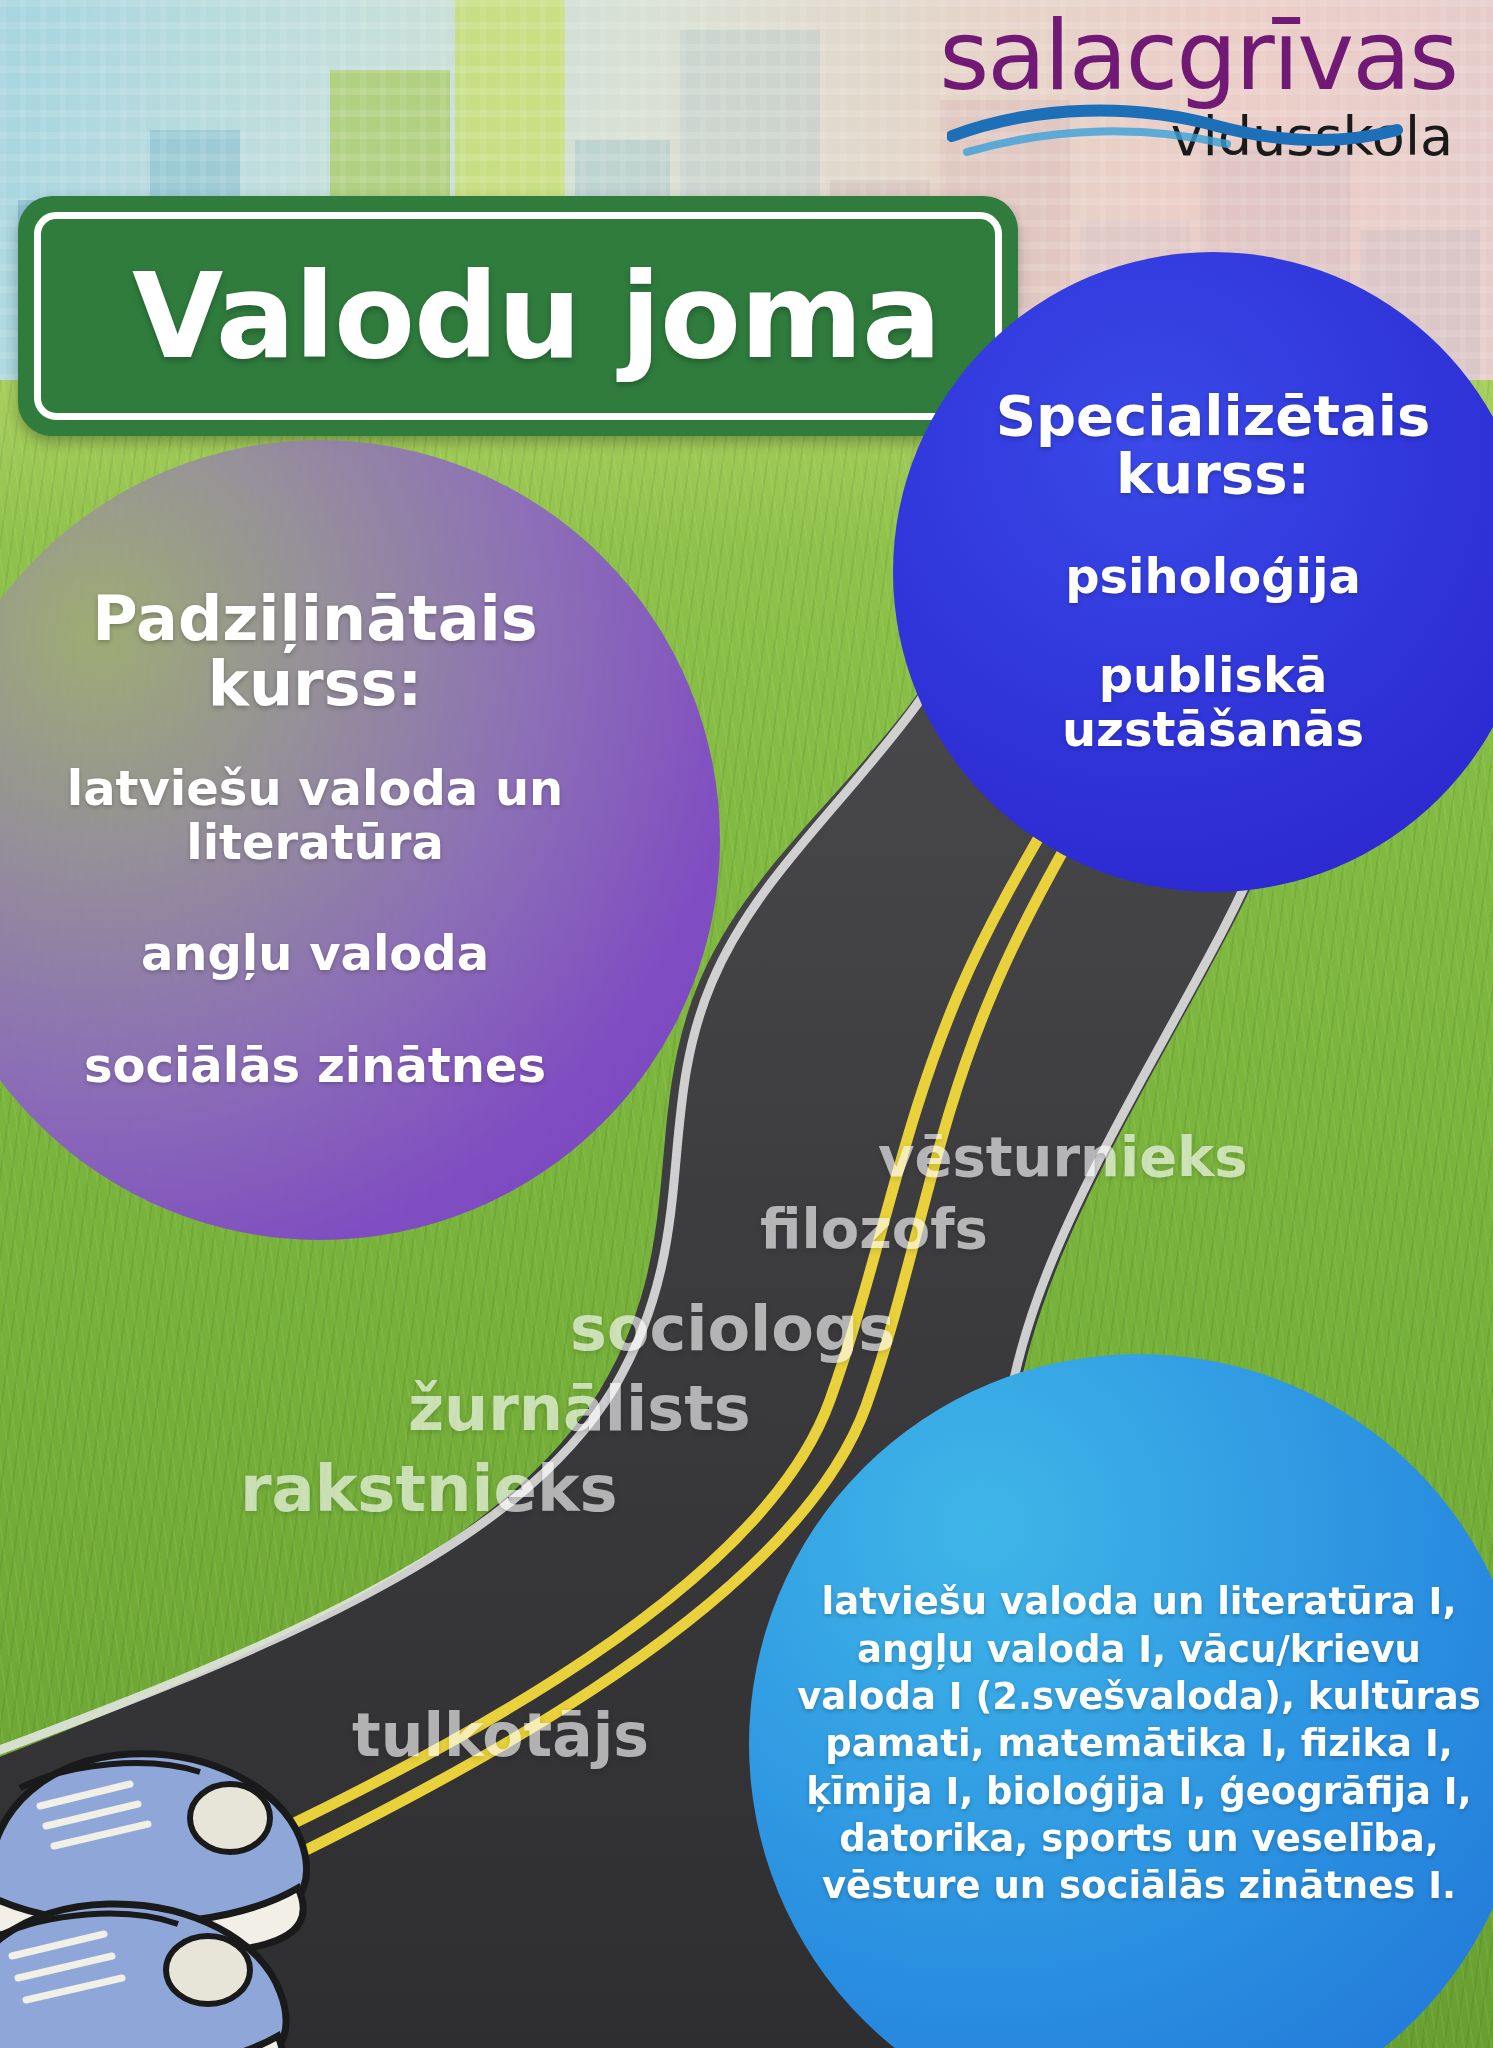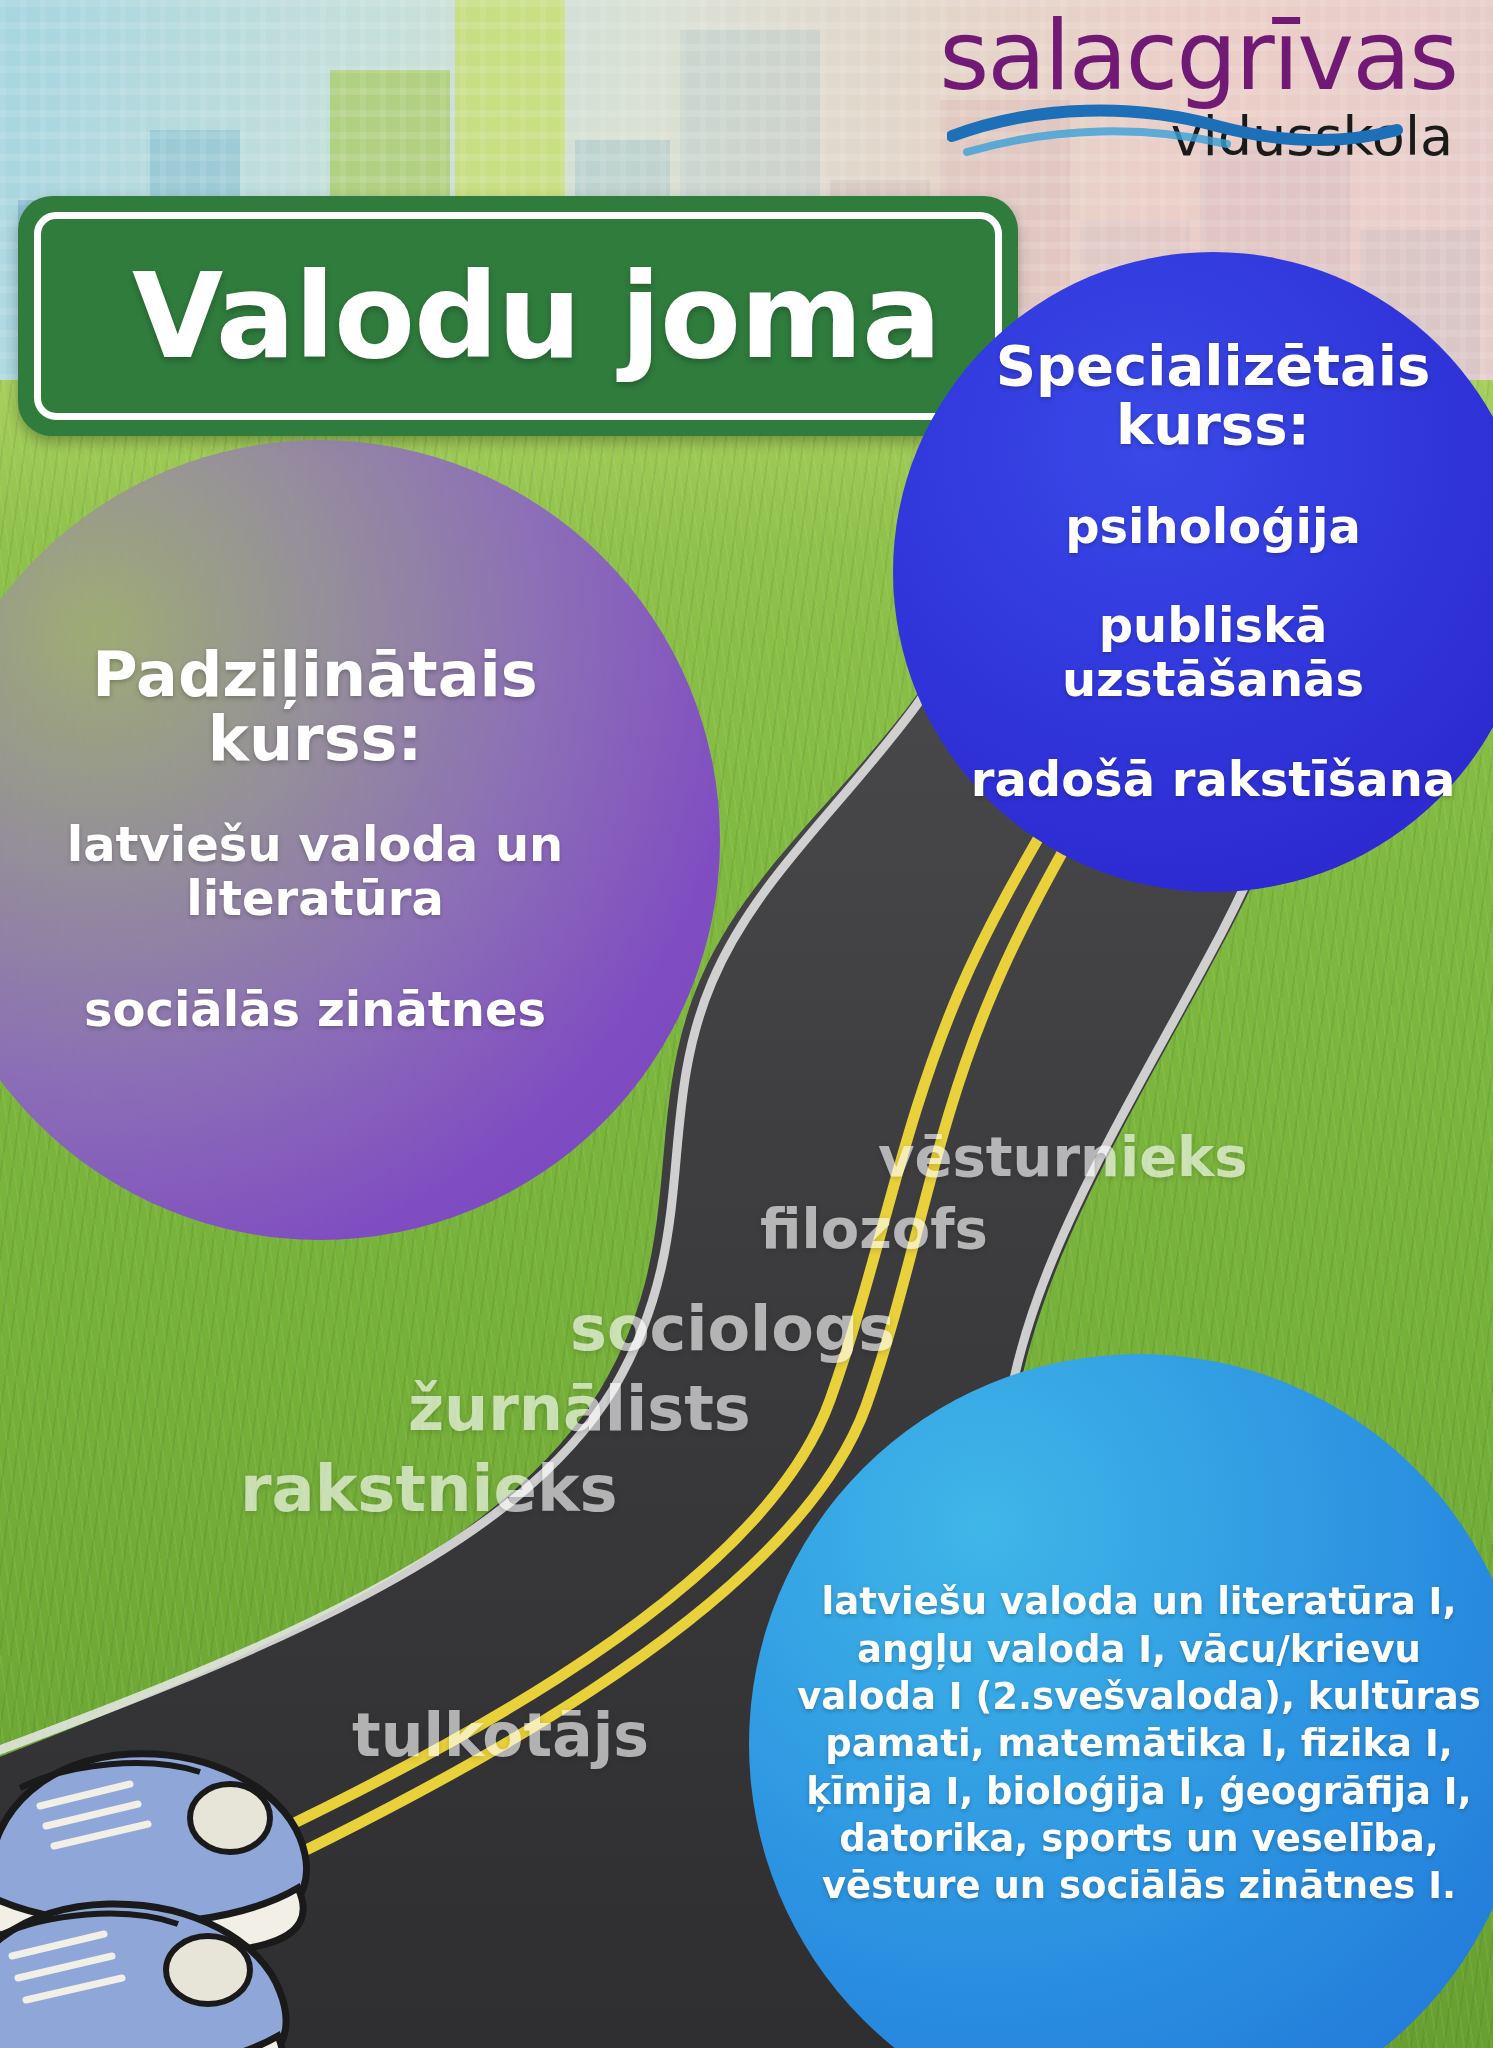--- a/index.html
+++ b/index.html
@@ -317,26 +317,26 @@
   <div class="sign">
     <div class="sign-inner">
       <span class="sign-title">Valodu joma</span>
     </div>
   </div>
 
   <div class="circle circle-spec">
     <h2>Specializētais kurss:</h2>
     <p>psiholoģija</p>
     <p>publiskā uzstāšanās</p>
-    <p>radošā rakstīšana</p>
   </div>
 
   <div class="circle circle-deep">
     <h2>Padziļinātais kurss:</h2>
     <p>latviešu valoda un literatūra</p>
+    <p>angļu valoda</p>
     <p>sociālās zinātnes</p>
   </div>
 
   <div class="prof p-filozofs">filozofs</div>
   <div class="prof p-vesturnieks">vēsturnieks</div>
   <div class="prof p-sociologs">sociologs</div>
   <div class="prof p-zurnalists">žurnālists</div>
   <div class="prof p-tulkotajs">tulkotājs</div>
   <div class="prof p-rakstnieks">rakstnieks</div>
 

